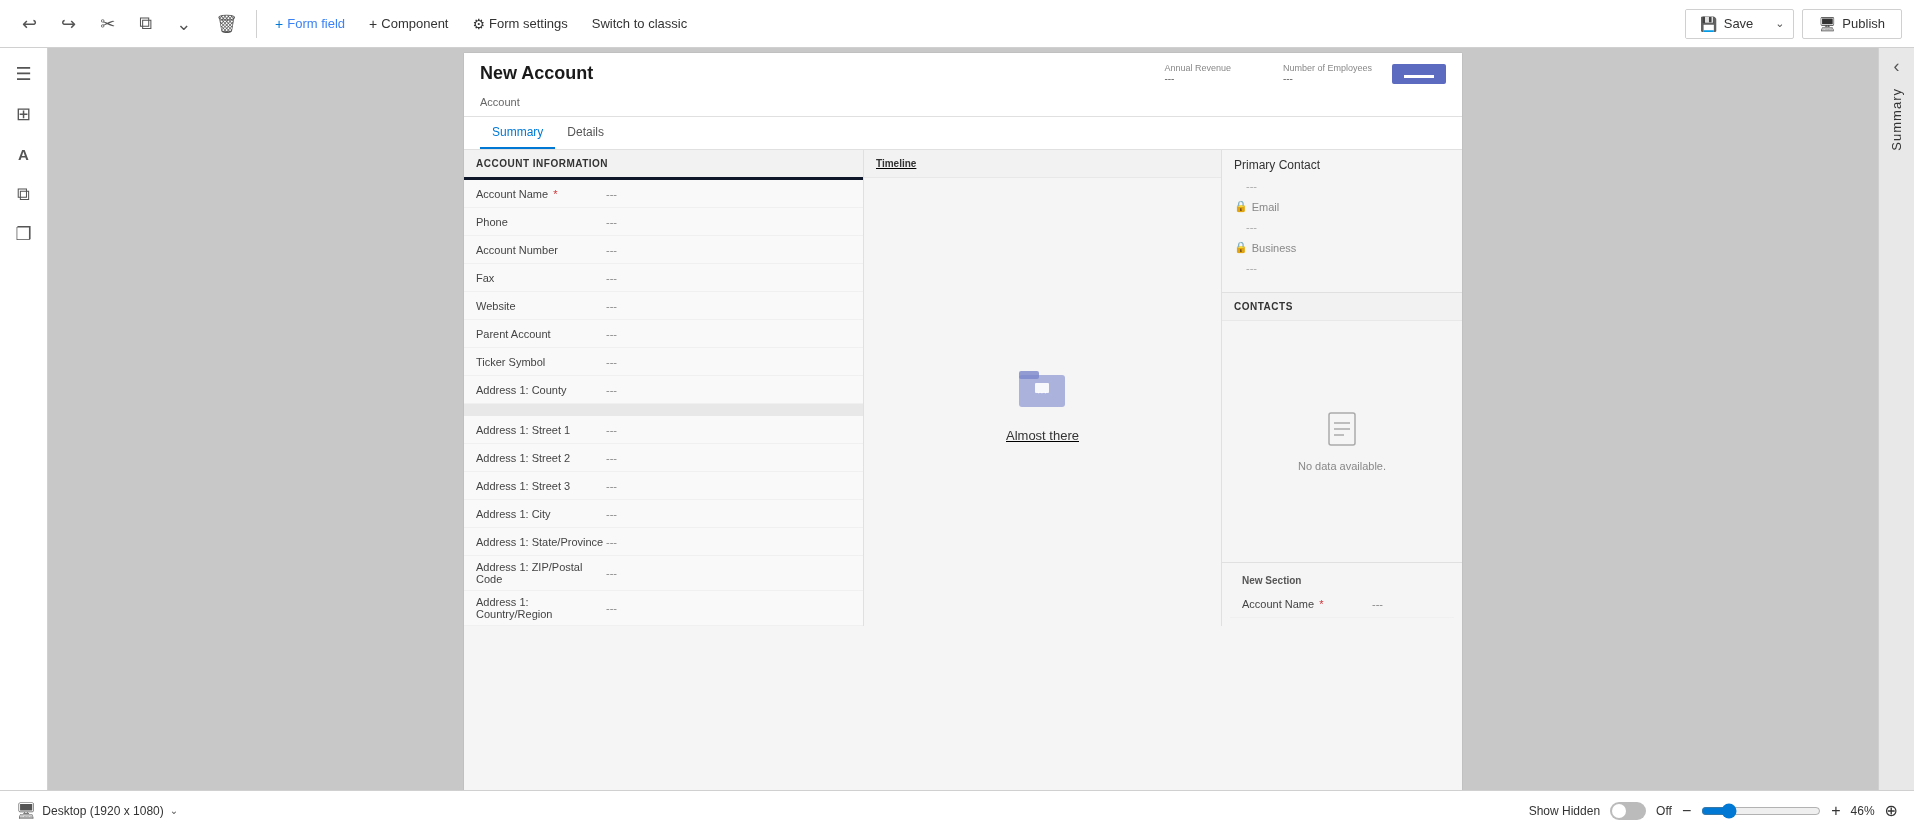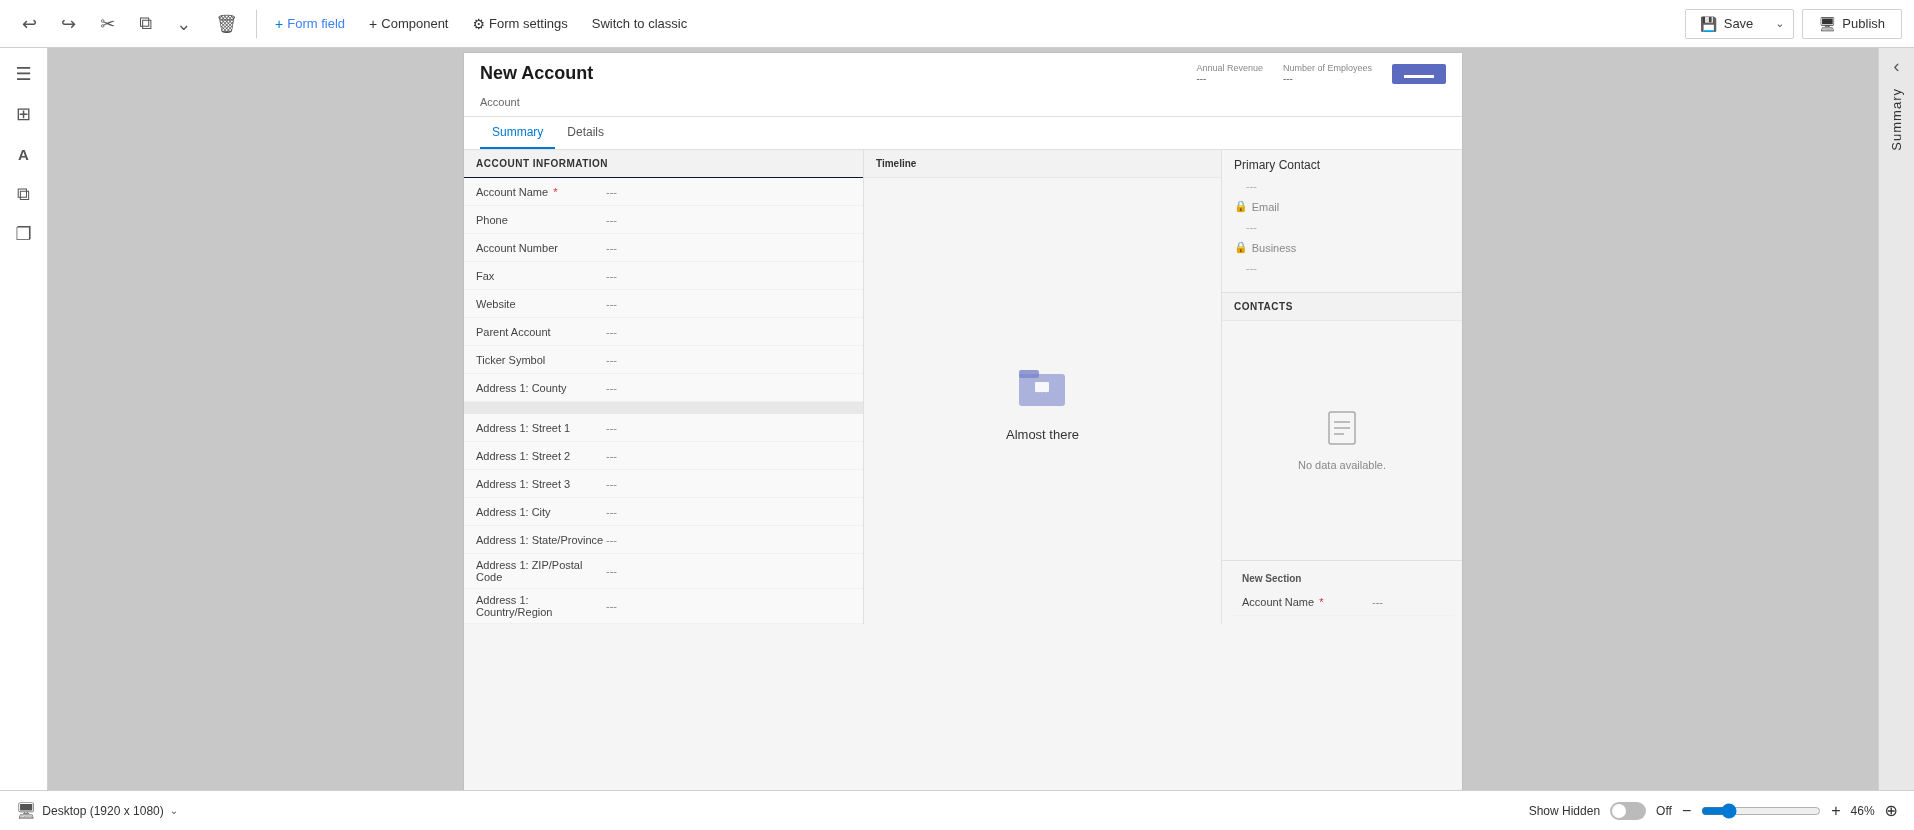--- a/index.html
+++ b/index.html
@@ -61,41 +61,41 @@
       width: 1000px; background: #f5f5f5; border: 1px solid #c0c0c0; border-radius: 2px;
       min-height: 580px; position: relative;
     }
     .form-header {
       background: #ffffff; padding: 10px 16px 8px; border-bottom: 1px solid #e0e0e0;
     }
     .form-title { font-size: 18px; font-weight: 600; color: #1a1a1a; }
     .form-subtitle { font-size: 11px; color: #666; margin-top: 12px; }
     .form-header-top { display: flex; justify-content: space-between; align-items: flex-start; }
     .form-header-fields { display: flex; gap: 20px; align-items: center; }
-    .form-header-field { font-size: 10px; color: #666; }
+    .form-header-field { font-size: 10px; color: #666; margin-left: 32px; }
     .form-header-field-label { font-size: 9px; color: #888; }
     .form-header-btn { background: #5c6bc0; color: white; border: none; padding: 4px 12px; border-radius: 2px; font-size: 11px; cursor: pointer; }
 
     .form-tabs { display: flex; gap: 0; padding: 0 16px; background: #fff; border-bottom: 1px solid #e0e0e0; }
     .form-tab { padding: 8px 12px; font-size: 12px; cursor: pointer; color: #555; border-bottom: 2px solid transparent; }
     .form-tab.active { color: #0078d4; border-bottom: 2px solid #0078d4; font-weight: 500; }
 
     .form-body { display: grid; grid-template-columns: 400px 1fr 240px; gap: 0; padding: 0; }
 
     
     .form-left { background: #f9f9f9; border-right: 1px solid #e0e0e0; padding: 0; }
-    .section-header { padding: 8px 12px; font-size: 10px; font-weight: 600; color: #333; letter-spacing: 0.5px; border-bottom: 1px solid #0f172a; background: #f2f2f2; }
+    .section-header { padding: 8px 12px; font-size: 10px; font-weight: 600; color: #333; letter-spacing: 0.5px; border-bottom: 3px solid #0f172a; background: #f2f2f2; }
     .field-row { display: flex; align-items: center; padding: 5px 12px; border-bottom: 1px solid #f0f0f0; min-height: 28px; }
     .field-label { font-size: 11px; color: #444; width: 130px; flex-shrink: 0; }
     .field-required { color: #d13438; margin-left: 2px; }
     .field-value { font-size: 11px; color: #888; }
     .section-divider { height: 12px; background: #e8e8e8; }
 
     
-    .form-middle { border-right: 1px solid #e0e0e0; display: flex; flex-direction: column; align-items: center; }
+    .form-middle { border-right: 1px solid #e0e0e0; display: flex; flex-direction: column; align-items: center; text-decoration: underline; }
     .timeline-header { padding: 8px 12px; font-size: 10px; font-weight: 600; color: #333; width: 100%; border-bottom: 1px solid #e8e8e8; background: #f2f2f2; }
     .timeline-body { flex: 1; display: flex; flex-direction: column; align-items: center; justify-content: center; padding: 20px; }
     .almost-there-icon { font-size: 36px; color: #5c6bc0; margin-bottom: 8px; }
     .almost-there-text { font-size: 13px; color: #333; font-weight: 500; }
 
     
     .form-right { padding: 0; display: flex; flex-direction: column; }
     .right-section { border-bottom: 1px solid #e0e0e0; padding-bottom: 8px; }
     .right-section-header { padding: 8px 12px; font-size: 10px; font-weight: 600; color: #333; letter-spacing: 0.5px; border-bottom: 1px solid #e8e8e8; background: #f2f2f2; }
     .contact-info { display: flex; flex-direction: column; padding: 8px 12px; gap: 6px; }

